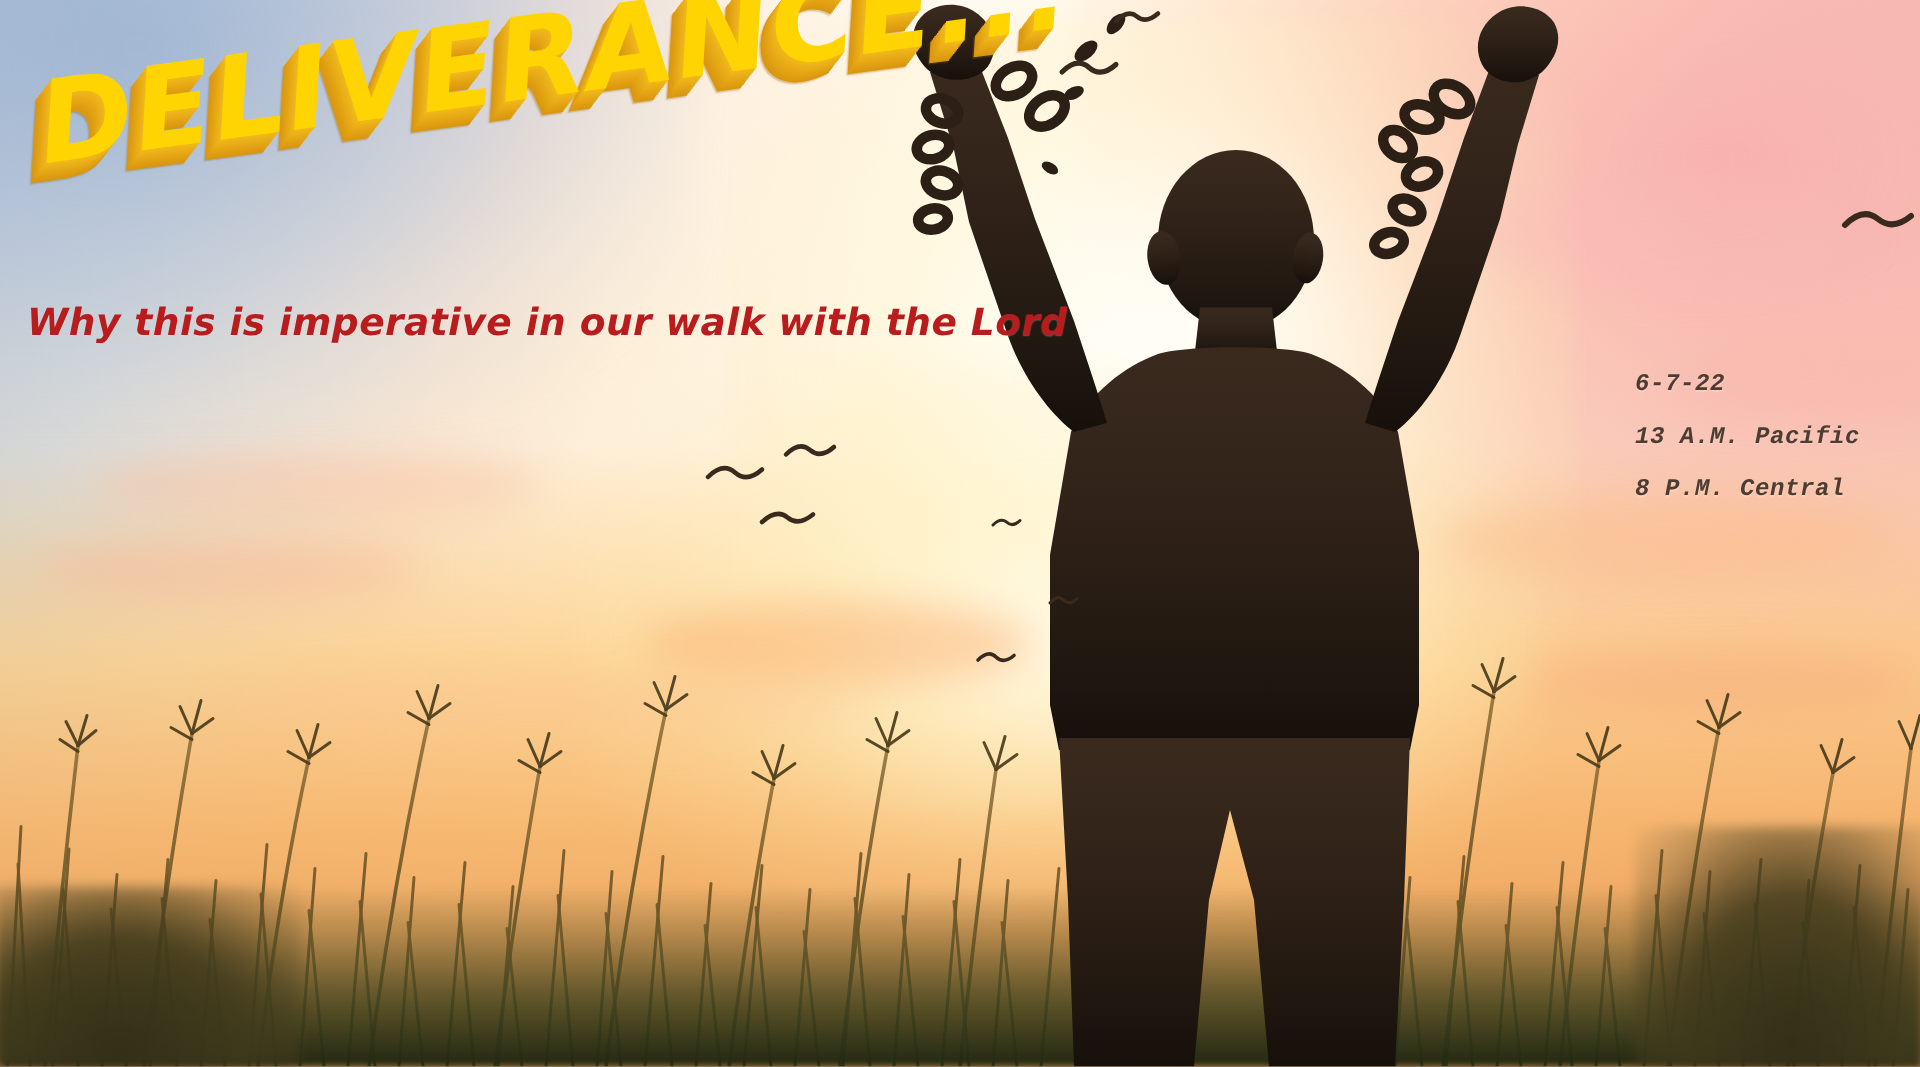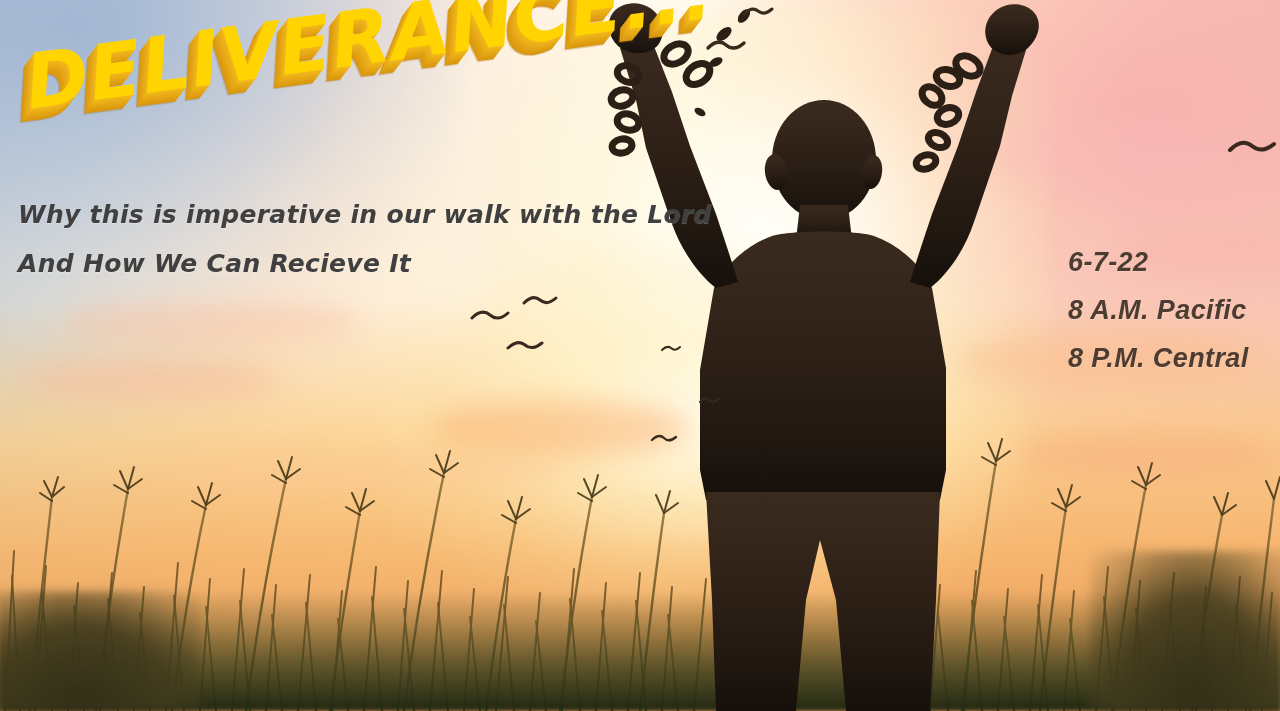--- a/index.html
+++ b/index.html
@@ -180,43 +180,44 @@
   .subtitle-block {
     position: absolute;
     left: 18px;
     top: 200px;
   }
   .subtitle-line {
     font-family: "DejaVu Sans", sans-serif;
     font-size: 25px;
     font-weight: bold;
     font-style: italic;
-    color: #404040;
+    color: #b91c1c;
     letter-spacing: 0.3px;
     white-space: nowrap;
     margin-bottom: 20px;
     text-shadow: 0 1px 1px rgba(255,255,255,0.30);
   }
 
   
   .schedule {
     position: absolute;
     left: 1068px;
     top: 247px;
   }
   .schedule-line {
-    font-family: Liberation Sans, sans-serif;
-    font-size: 27px;
+    font-family: Liberation Mono, monospace;
+    font-size: 16px;
     font-weight: bold;
     font-style: italic;
     color: #4c3c31;
     letter-spacing: 0.4px;
     white-space: nowrap;
     margin-bottom: 17px;
     text-shadow: 0 1px 1px rgba(255,255,255,0.22);
+    margin-left: 22px;
   }
 </style>
 </head>
 <body>
 
 <div id="poster">
 
   <div class="sky-base"></div>
   <div class="blue-wash"></div>
   <div class="pink-wash"></div>
@@ -536,22 +537,21 @@
       <path d="M662 350 q5 -5 9 -2 q4 4 9 -1" stroke-width="2"></path>
       <path d="M708 48 q10 -10 18 -3 q8 7 18 -2" stroke-width="3.4"></path>
       <path d="M744 14 q8 -8 14 -3 q6 5 14 -2" stroke-width="3"></path>
     </g>
   </svg>
 
   <div class="title">DELIVERANCE...</div>
 
   <div class="subtitle-block">
     <div class="subtitle-line">Why this is imperative in our walk with the Lord</div>
-    <div class="subtitle-line">And How We Can Recieve It</div>
   </div>
 
   <div class="schedule">
     <div class="schedule-line">6-7-22</div>
-    <div class="schedule-line">8 A.M. Pacific</div>
+    <div class="schedule-line">13 A.M. Pacific</div>
     <div class="schedule-line">8 P.M. Central</div>
   </div>
 
 </div>
 
 </body></html>

